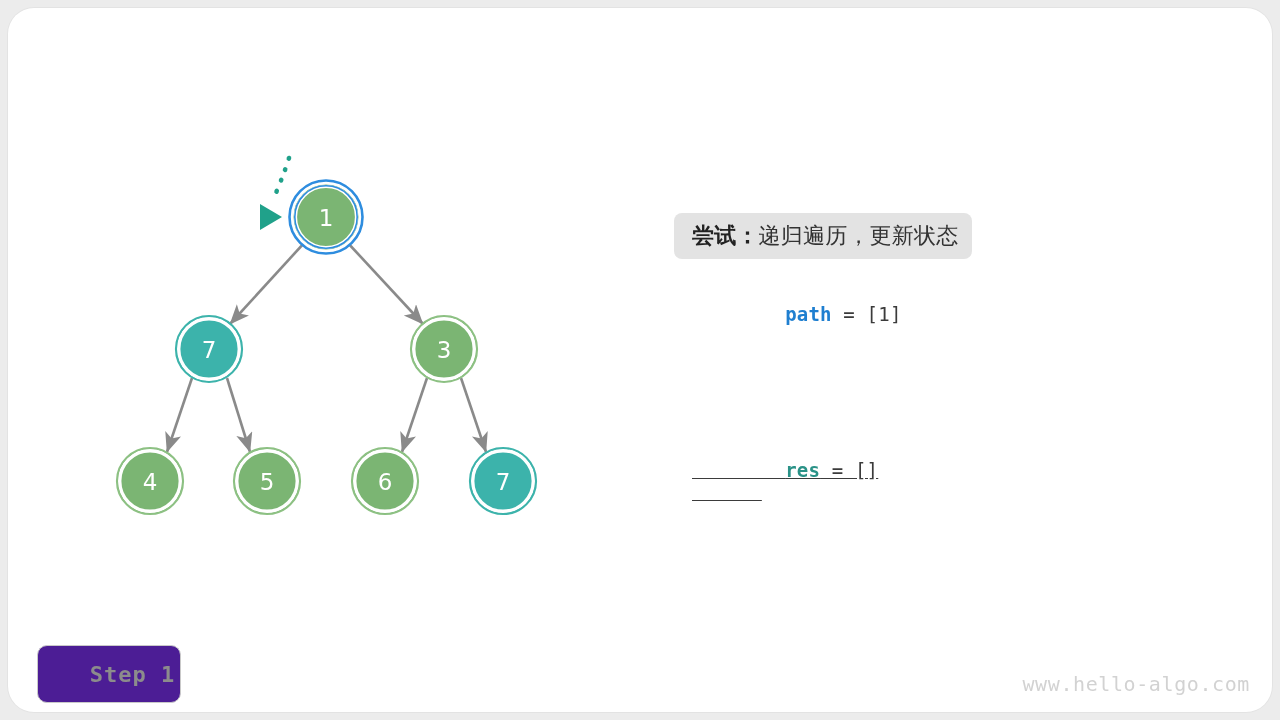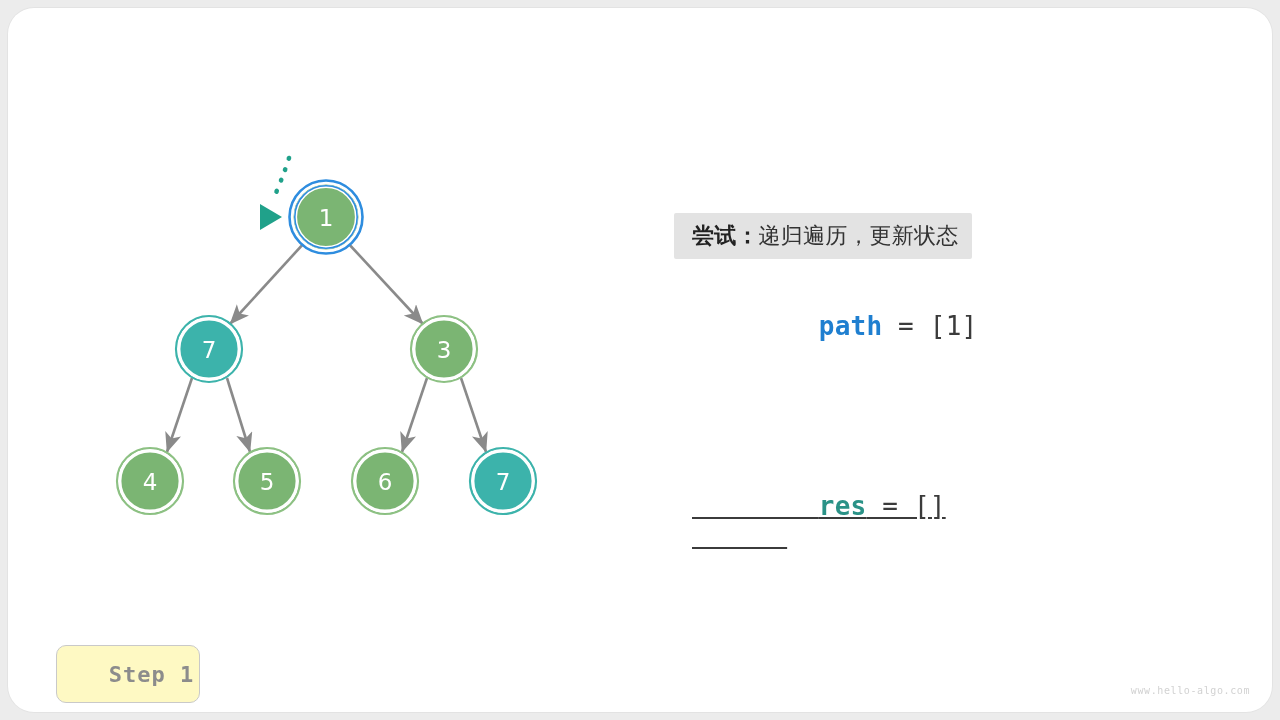--- a/index.html
+++ b/index.html
@@ -68,77 +68,77 @@
     height: 46px;
     line-height: 46px;
     font-family: "DejaVu Sans", "Liberation Sans", sans-serif;
   }
 
   .cn-line.highlight {
     background: #e3e3e3;
     display: inline-block;
     padding: 0 14px 0 18px;
     margin-left: -18px;
-    border-radius: 2px;
+    border-radius: 8px;
   }
 
   .cn-line .kw {
     font-weight: bold;
     color: #222222;
   }
 
   .code-line {
     font-family: "DejaVu Sans Mono", "Liberation Mono", monospace;
-    font-size: 26px;
+    font-size: 19px;
     white-space: pre;
     color: #3b3b3b;
   }
 
   .code-line .var-path {
     color: #1f7fd0;
     font-weight: bold;
   }
 
   .code-line .var-res {
     color: #2a9287;
     font-weight: bold;
   }
 
   #path-row { margin-top: 22px; }
   #res-row  { margin-top: 90px; text-decoration: underline; }
 
   
   #step-badge {
     position: absolute;
-    left: 48px;
+    left: 29px;
     top: 637px;
     width: 144px;
     height: 58px;
     box-sizing: border-box;
     border: 1px solid #c9c9c9;
     border-radius: 10px;
-    background: #fef9c3;
+    background: #4c1d95;
     display: flex;
     align-items: center;
     justify-content: center;
     font-family: "DejaVu Sans Mono", "Liberation Mono", monospace;
     font-size: 22px;
     font-weight: bold;
     color: #8c8c8c;
     letter-spacing: 1px;
     padding-left: 47px;
   }
 
   
   #watermark {
     position: absolute;
     right: 22px;
     bottom: 16px;
     font-family: "DejaVu Sans Mono", "Liberation Mono", monospace;
-    font-size: 10px;
+    font-size: 20px;
     color: #d2d2d2;
     letter-spacing: 0.6px;
   }
 </style>
 </head>
 <body>
 
 <div id="stage">
   <div id="card">
 

